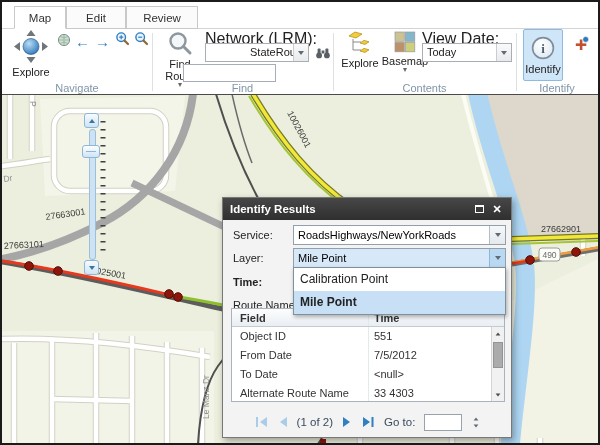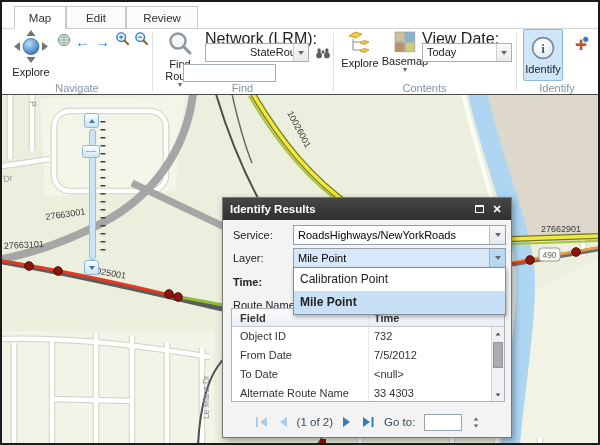--- a/index.html
+++ b/index.html
@@ -367,21 +367,21 @@
       </div>
 
       <div class="dtable">
         <div class="thead">
           <span class="tc1">Field</span>
           <span class="tc2">Time</span>
           <span class="coldiv"></span>
         </div>
         <div class="trow" style="top:18px;">
           <span class="tc1">Object ID</span>
-          <span class="tc2">732</span>
+          <span class="tc2">551</span>
             <span class="coldiv"></span>
         </div>
         <div class="trow" style="top:37px;">
           <span class="tc1">From Date</span>
           <span class="tc2">7/5/2012</span>
             <span class="coldiv"></span>
         </div>
         <div class="trow" style="top:56px;">
           <span class="tc1">To Date</span>
           <span class="tc2">&lt;null&gt;</span>

